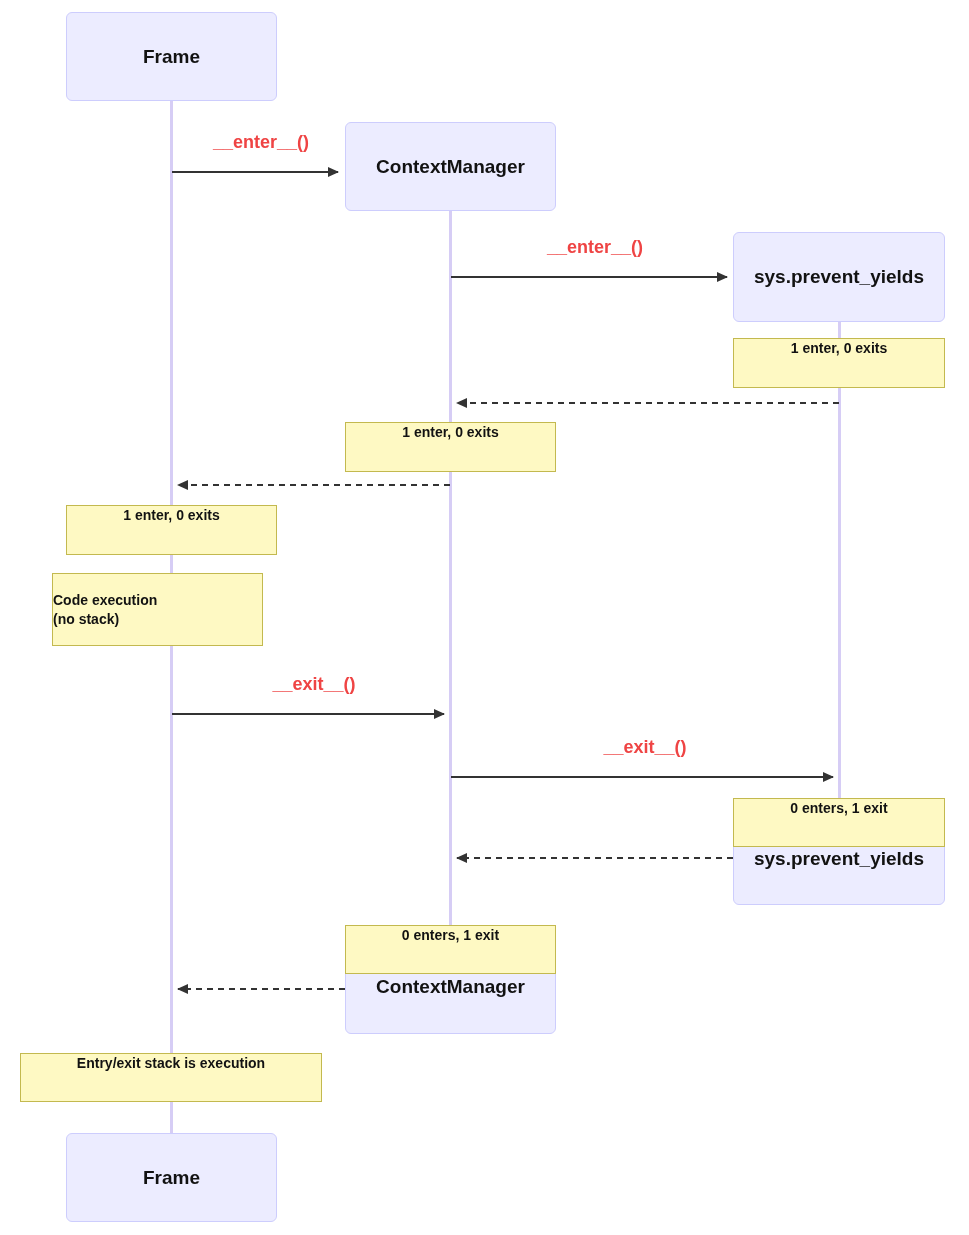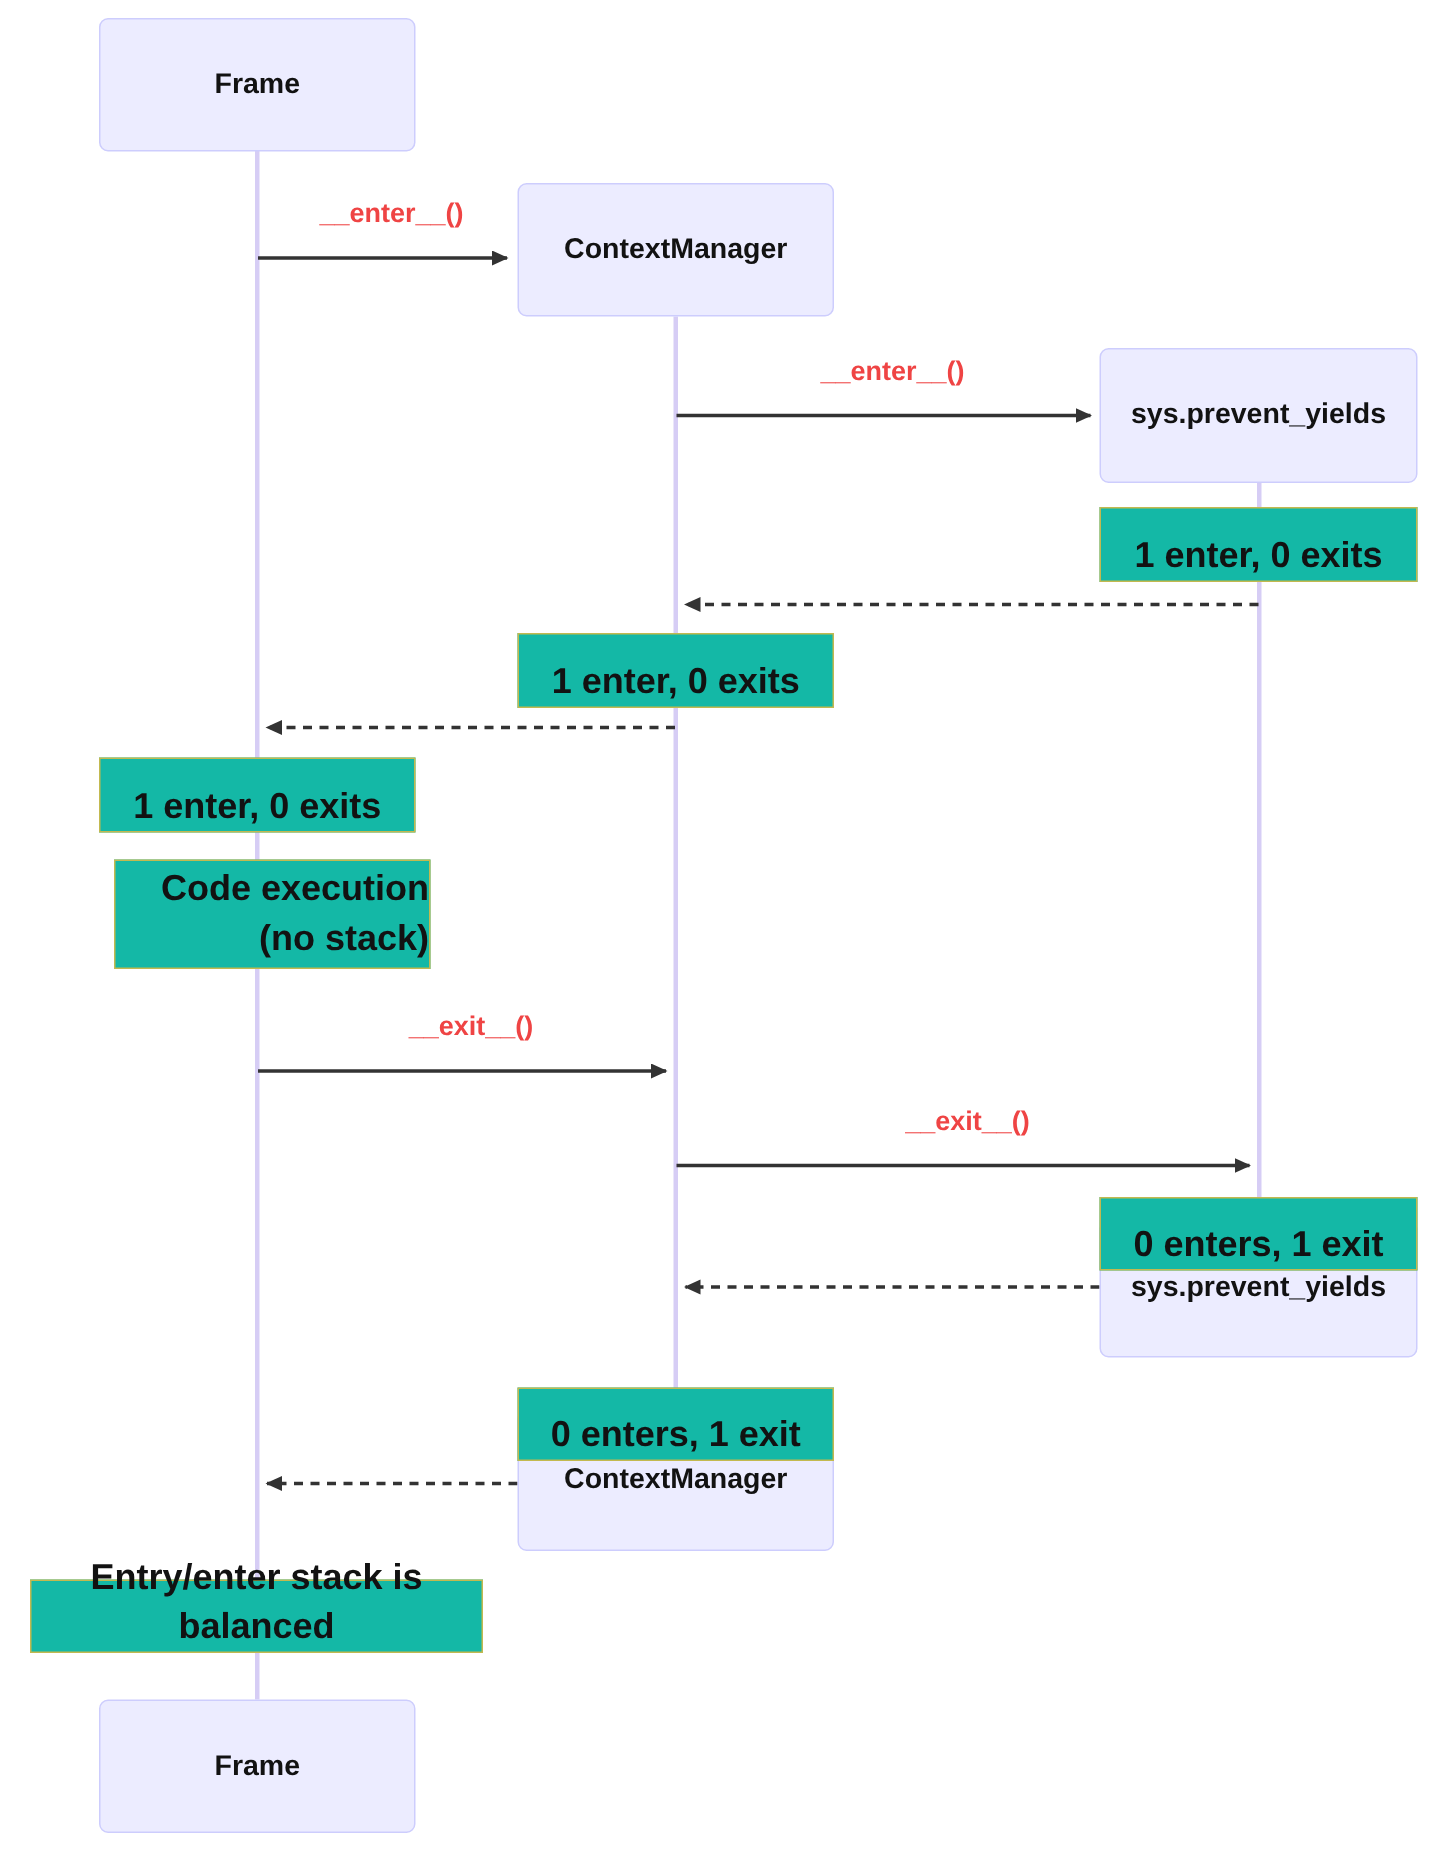--- a/index.html
+++ b/index.html
@@ -37,27 +37,27 @@
     display: flex;
     align-items: center;
     justify-content: center;
     font-size: 19px;
     color: #121212;
     z-index: 4;
   }
   .note {
     position: absolute;
     box-sizing: border-box;
-    background: #14b8a6;
+    background: #fef9c3;
     border: 1px solid #c3b94f;
     display: flex;
-    align-items: flex-end;
+    align-items: flex-start;
     justify-content: center;
     text-align: center;
-    font-size: 24px;
+    font-size: 14px;
     color: #121212;
     line-height: 1.35;
     z-index: 6;
   }
   .msg-label {
     position: absolute;
     font-size: 18px;
     color: #ef4444;
     text-align: center;
     white-space: nowrap;
@@ -133,35 +133,35 @@
   </div>
 
   <div class="note" style="left:345px; top:422px; width:211px; height:50px;">
     <span>1 enter, 0 exits</span>
   </div>
 
   <div class="note" style="left:66px; top:505px; width:211px; height:50px;">
     <span>1 enter, 0 exits</span>
   </div>
 
-  <div class="note" style="left:76px; top:573px; width:211px; height:73px; flex-direction:column;">
+  <div class="note" style="left:52px; top:573px; width:211px; height:73px; flex-direction:column;">
     <span>Code execution</span>
     <span>(no stack)</span>
   </div>
 
   <div class="note" style="left:733px; top:798px; width:212px; height:49px;">
     <span>0 enters, 1 exit</span>
   </div>
 
   <div class="note" style="left:345px; top:925px; width:211px; height:49px;">
     <span>0 enters, 1 exit</span>
   </div>
 
   <div class="note" style="left:20px; top:1053px; width:302px; height:49px;">
-    <span>Entry/enter stack is balanced</span>
+    <span>Entry/exit stack is execution</span>
   </div>
 
   <div class="msg-label" style="left:176px; top:132px; width:170px;">
     <span>__enter__()</span>
   </div>
 
   <div class="msg-label" style="left:455px; top:237px; width:280px;">
     <span>__enter__()</span>
   </div>
 

